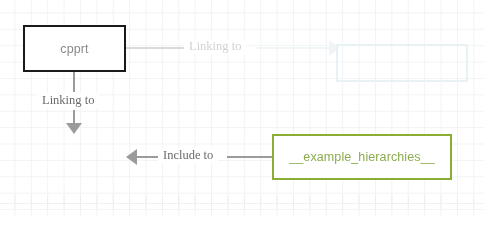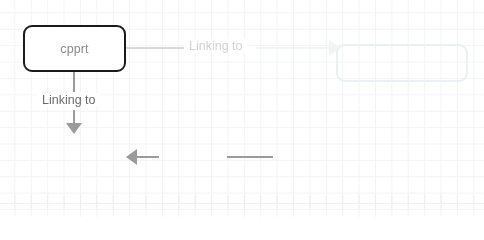--- a/index.html
+++ b/index.html
@@ -49,21 +49,20 @@
 
   
   .node {
     position: absolute;
     box-sizing: border-box;
     background: #ffffff;
     display: flex;
     align-items: center;
     justify-content: center;
     text-align: center;
-    border-radius: 9px;
   }
   .node-label {
     font-size: 12.5px;
     letter-spacing: 0.1px;
     white-space: nowrap;
   }
 
   #node-cpprt {
     left: 23px; top: 25px;
     width: 103px; height: 47px;
@@ -105,20 +104,21 @@
   .conn-line.faint { background: #d9d9d9; }
   .conn-line.ghost { background: #f2f6f7; }
 
   .conn-label {
     position: absolute;
     font-size: 12.5px;
     color: #6b6b6b;
     background: #ffffff;
     padding: 0 5px;
     white-space: nowrap;
+    font-family: Liberation Serif, serif;
   }
   .conn-label.faint { color: #d2d2d2; }
 
   
   .arrow-down {
     position: absolute;
     width: 0; height: 0;
     border-left: 8px solid transparent;
     border-right: 8px solid transparent;
     border-top: 11px solid #9b9b9b;
@@ -164,16 +164,20 @@
   </div>
 
   <div class="conn-line" style="left:73px; top:72px; width:2px; height:20px;"></div>
   <div class="conn-label" style="left:37px; top:93px;">Linking to</div>
   <div class="conn-line" style="left:73px; top:110px; width:2px; height:14px;"></div>
   <div class="arrow-down" style="left:66px; top:123px;"></div>
 
 
   <div class="arrow-left" style="left:126px; top:149px;"></div>
   <div class="conn-line" style="left:137px; top:156px; width:22px; height:2px;"></div>
+  <div class="conn-label" style="left:158px; top:148px;">Include to</div>
   <div class="conn-line" style="left:227px; top:156px; width:46px; height:2px;"></div>
 
+  <div class="node" id="node-example">
+    <span class="node-label">__example_hierarchies__</span>
+  </div>
 
 </div>
 
 </body></html>

